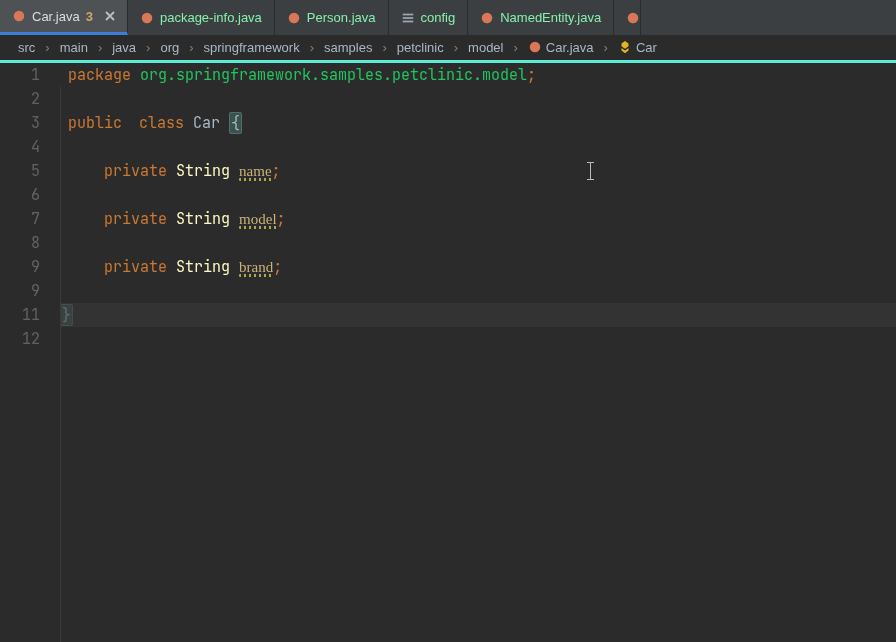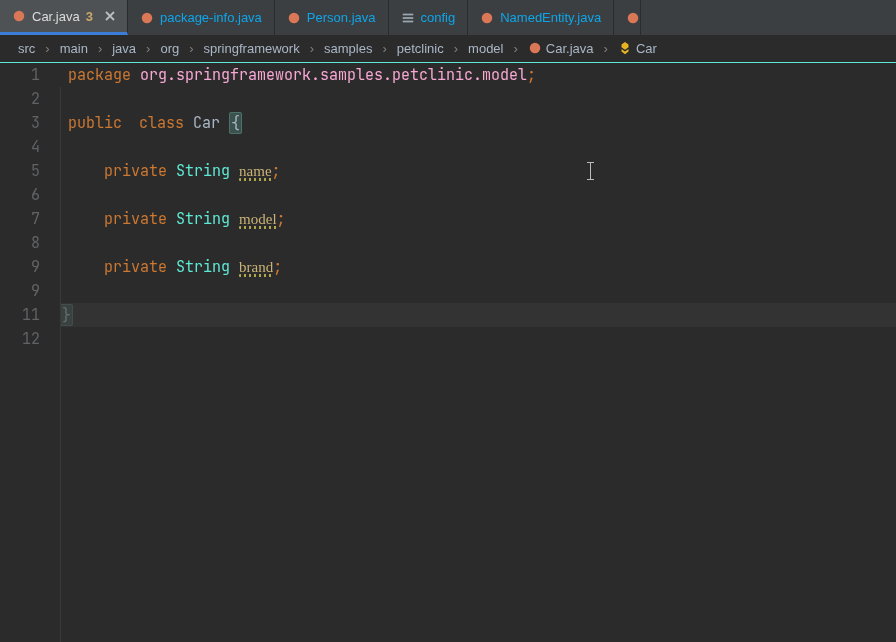--- a/index.html
+++ b/index.html
@@ -19,21 +19,21 @@
     height: 35px;
     background: #3c3f41;
     align-items: stretch;
     overflow: hidden;
   }
   .tab {
     display: flex;
     align-items: center;
     padding: 0 12px;
     gap: 6px;
-    color: #0ea5e9;
+    color: #86efac;
     border-right: 1px solid #2b2b2b;
     cursor: pointer;
     white-space: nowrap;
   }
   .tab.active {
     background: #4e5254;
     color: #dcdcdc;
     border-bottom: 3px solid #3b7ed9;
     position: relative;
   }
@@ -61,21 +61,21 @@
   
   .crumbs {
     display: flex;
     align-items: center;
     height: 28px;
     padding: 0 14px;
     gap: 2px;
     background: #2b2b2b;
     color: #a9b7c6;
     font-size: 13px;
-    border-bottom: 1px solid #5eead4;
+    border-bottom: 3px solid #5eead4;
   }
   .crumb { padding: 0 4px; cursor:pointer; }
   .crumb-sep { color: #808080; padding: 0 4px; }
   .crumb-icon { width:14px; height:14px; vertical-align:-2px; margin-right:4px;}
 
   
   .editor {
     display: flex;
     background: #2b2b2b;
     height: calc(100% - 35px - 28px);
@@ -108,23 +108,23 @@
   .current-line-hl {
     position:absolute;
     left:0; right:0;
     height:24px;
     top: calc(24px * 10); 
     background: rgba(56,56,56,0.6);
   }
 
   
   .kw  { color:#cc7832;margin-left:8px; }           
-  .typ { color:#5eead4; }
+  .typ { color:#fef9c3; }
   .cls { color:#a9b7c6; }
-  .pkg { color:#f9a8d4; }
+  .pkg { color:#22c55e; }
   .pun { color:#cc7832; }
   .fld { color:#cbb377; position:relative;font-family:Liberation Serif, serif; }
   .fld::after{
     content:"";
     position:absolute;
     left:0; right:0; bottom:-2px;
     height:3px;
     background:
       repeating-linear-gradient(90deg,
         #aea54e 0 2px, transparent 2px 5px);

